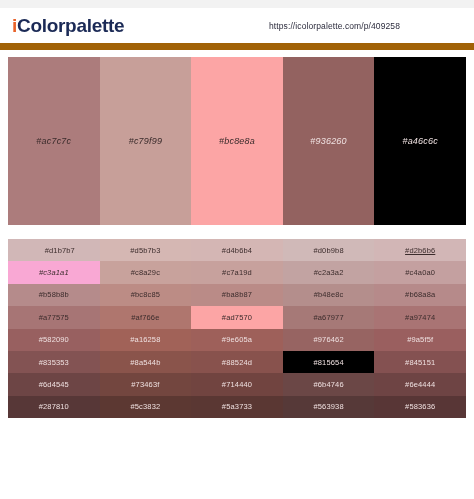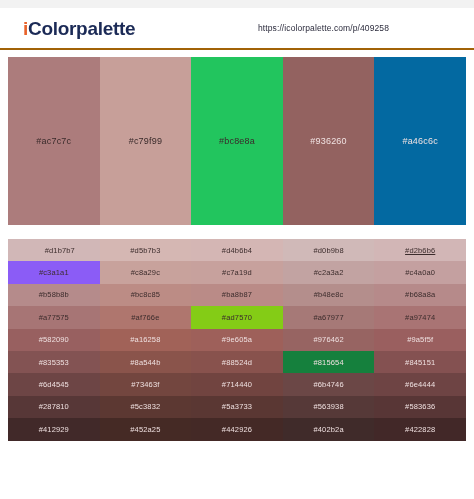--- a/index.html
+++ b/index.html
@@ -24,24 +24,24 @@
   .topstrip {
     height: 8px;
     background: #f2f2f2;
     width: 100%;
     flex: 0 0 auto;
   }
   .header {
     flex: 0 0 auto;
     height: 42px;
     background: #ffffff;
-    border-bottom: 2px solid #a16207;
+    border-bottom: 7px solid #a16207;
     display: flex;
     align-items: center;
-    padding: 0 23px;
+    padding: 0 12px;
   }
   .logo {
     font-size: 19px;
     font-weight: bold;
     letter-spacing: -0.3px;
     white-space: nowrap;
     line-height: 1;
   }
   .logo .logo-i { color: #e8622a; }
   .logo .logo-rest { color: #1b2a56; }
@@ -70,20 +70,21 @@
     display: flex;
     align-items: center;
     justify-content: center;
     position: relative;
   }
   .band-label {
     font-size: 9px;
     letter-spacing: 0.2px;
     color: #3a2b2b;
     white-space: nowrap;
+    font-style: italic;
   }
   .band-label.light { color: #f0e2e2; }
 
   .band-gap {
     height: 14px;
     background: #ffffff;
   }
 
   
   .grid-wrap {
@@ -127,98 +128,91 @@
   </div>
 
   <div class="band-wrap">
     <div class="band" id="main-band">
         <div class="band-cell" style="background: rgb(172, 124, 124);">
           <span class="band-label">#ac7c7c</span>
         </div>
         <div class="band-cell" style="background: rgb(199, 159, 153);">
           <span class="band-label">#c79f99</span>
         </div>
-        <div class="band-cell" style="background: #22c55e; text-align: center;">
+        <div class="band-cell" style="background: #fca5a5; text-align: center;">
           <span class="band-label">#bc8e8a</span>
         </div>
         <div class="band-cell" style="background: rgb(147, 98, 96);">
           <span class="band-label light">#936260</span>
         </div>
-        <div class="band-cell" style="background: #0369a1;">
+        <div class="band-cell" style="background: #000000;">
           <span class="band-label light">#a46c6c</span>
         </div>
       </div>
   </div>
 
   <div class="band-gap"></div>
 
   <div class="grid-wrap">
     <table class="grid">
       <tbody id="grid-body">
           <tr>
             <td class="cell-dark-text" style="background: rgb(209, 183, 183); padding-left: 12px;">#d1b7b7</td>
             <td class="cell-dark-text" style="background: rgb(213, 183, 179);">#d5b7b3</td>
             <td class="cell-dark-text" style="background: rgb(212, 182, 180);">#d4b6b4</td>
             <td class="cell-dark-text" style="background: rgb(208, 185, 184);">#d0b9b8</td>
             <td class="cell-dark-text" style="background: rgb(210, 182, 182); text-decoration: underline;">#d2b6b6</td>
           </tr>
           <tr>
-            <td class="cell-dark-text" style="background: #8b5cf6;">#c3a1a1</td>
+            <td class="cell-dark-text" style="background: #f9a8d4; font-style: italic;">#c3a1a1</td>
             <td class="cell-dark-text" style="background: rgb(200, 162, 156);">#c8a29c</td>
             <td class="cell-dark-text" style="background: rgb(199, 161, 157);">#c7a19d</td>
             <td class="cell-dark-text" style="background: rgb(194, 163, 162);">#c2a3a2</td>
             <td class="cell-dark-text" style="background: rgb(196, 160, 160);">#c4a0a0</td>
           </tr>
           <tr>
             <td class="cell-dark-text" style="background: rgb(181, 139, 139);">#b58b8b</td>
             <td class="cell-dark-text" style="background: rgb(188, 140, 133);">#bc8c85</td>
             <td class="cell-dark-text" style="background: rgb(186, 139, 135); margin-top: 10px;">#ba8b87</td>
             <td class="cell-dark-text" style="background: rgb(180, 142, 140);">#b48e8c</td>
             <td class="cell-dark-text" style="background: rgb(182, 138, 138);">#b68a8a</td>
           </tr>
           <tr>
             <td class="cell-dark-text" style="background: rgb(167, 117, 117);">#a77575</td>
             <td class="cell-dark-text" style="background: rgb(175, 118, 110);">#af766e</td>
-            <td class="cell-dark-text" style="background: #84cc16;">#ad7570</td>
+            <td class="cell-dark-text" style="background: #fca5a5;">#ad7570</td>
             <td class="cell-dark-text" style="background: rgb(166, 121, 119);">#a67977</td>
             <td class="cell-dark-text" style="background: rgb(169, 116, 116);">#a97474</td>
           </tr>
           <tr>
             <td class="cell-light-text" style="background: rgb(152, 96, 96);">#582090</td>
             <td class="cell-light-text" style="background: rgb(161, 98, 88);">#a16258</td>
             <td class="cell-light-text" style="background: rgb(158, 96, 90);">#9e605a</td>
             <td class="cell-light-text" style="background: rgb(151, 100, 98);">#976462</td>
             <td class="cell-light-text" style="background: rgb(154, 95, 95);">#9a5f5f</td>
           </tr>
           <tr>
             <td class="cell-light-text" style="background: rgb(131, 83, 83);">#835353</td>
             <td class="cell-light-text" style="background: rgb(138, 84, 75);">#8a544b</td>
             <td class="cell-light-text" style="background: rgb(136, 82, 77);">#88524d</td>
-            <td class="cell-light-text" style="background: #15803d;">#815654</td>
+            <td class="cell-light-text" style="background: #000000;">#815654</td>
             <td class="cell-light-text" style="background: rgb(132, 81, 81);">#845151</td>
           </tr>
           <tr>
             <td class="cell-light-text" style="background: rgb(109, 69, 69);">#6d4545</td>
             <td class="cell-light-text" style="background: rgb(115, 70, 63);">#73463f</td>
             <td class="cell-light-text" style="background: rgb(113, 68, 64);">#714440</td>
             <td class="cell-light-text" style="background: rgb(107, 71, 70);">#6b4746</td>
             <td class="cell-light-text" style="background: rgb(110, 68, 68);">#6e4444</td>
           </tr>
           <tr>
             <td class="cell-light-text" style="background: rgb(87, 55, 55);">#287810</td>
             <td class="cell-light-text" style="background: rgb(92, 56, 50);">#5c3832</td>
             <td class="cell-light-text" style="background: rgb(90, 55, 51);">#5a3733</td>
             <td class="cell-light-text" style="background: rgb(86, 57, 56);">#563938</td>
             <td class="cell-light-text" style="background: rgb(88, 54, 54);">#583636</td>
           </tr>
-          <tr>
-            <td class="cell-light-text" style="background: rgb(65, 41, 41);">#412929</td>
-            <td class="cell-light-text" style="background: rgb(69, 42, 37);">#452a25</td>
-            <td class="cell-light-text" style="background: rgb(68, 41, 38);">#442926</td>
-            <td class="cell-light-text" style="background: rgb(64, 43, 42);">#402b2a</td>
-            <td class="cell-light-text" style="background: rgb(66, 40, 40);">#422828</td>
-          </tr>
         </tbody>
     </table>
   </div>
 
   <div class="footer-space"></div>
 </div>
 
 </body></html>

